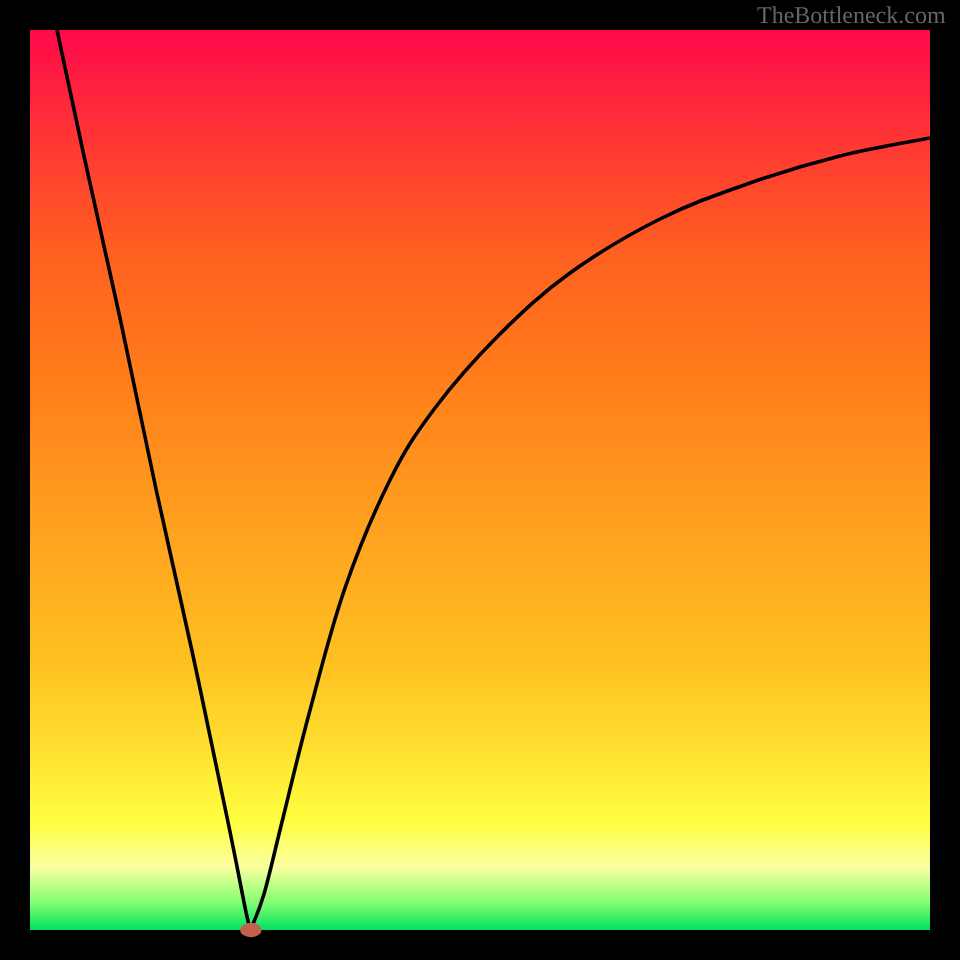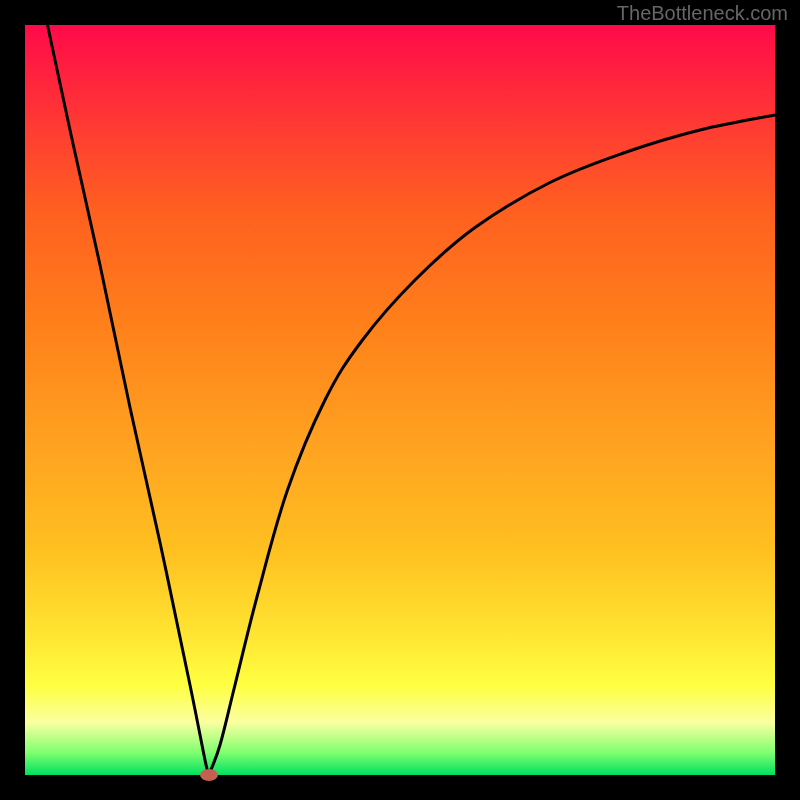--- a/index.html
+++ b/index.html
@@ -2,21 +2,21 @@
 <html><head>
 <meta charset="utf-8">
 <style>
   * { margin: 0; padding: 0; box-sizing: border-box; }
   html, body { width: 800px; height: 800px; overflow: hidden; }
   body { background: #000; position: relative; }
   .watermark {
     position: absolute;
     top: 2px;
     right: 12px;
-    font-family: Liberation Sans, sans-serif;
+    font-family: Liberation Serif, serif;
     font-size: 20px;
     color: #666;
     z-index: 10;
   }
   .plot-area {
     position: absolute;
     top: 25px;
     left: 25px;
     width: 750px;
     height: 750px;

